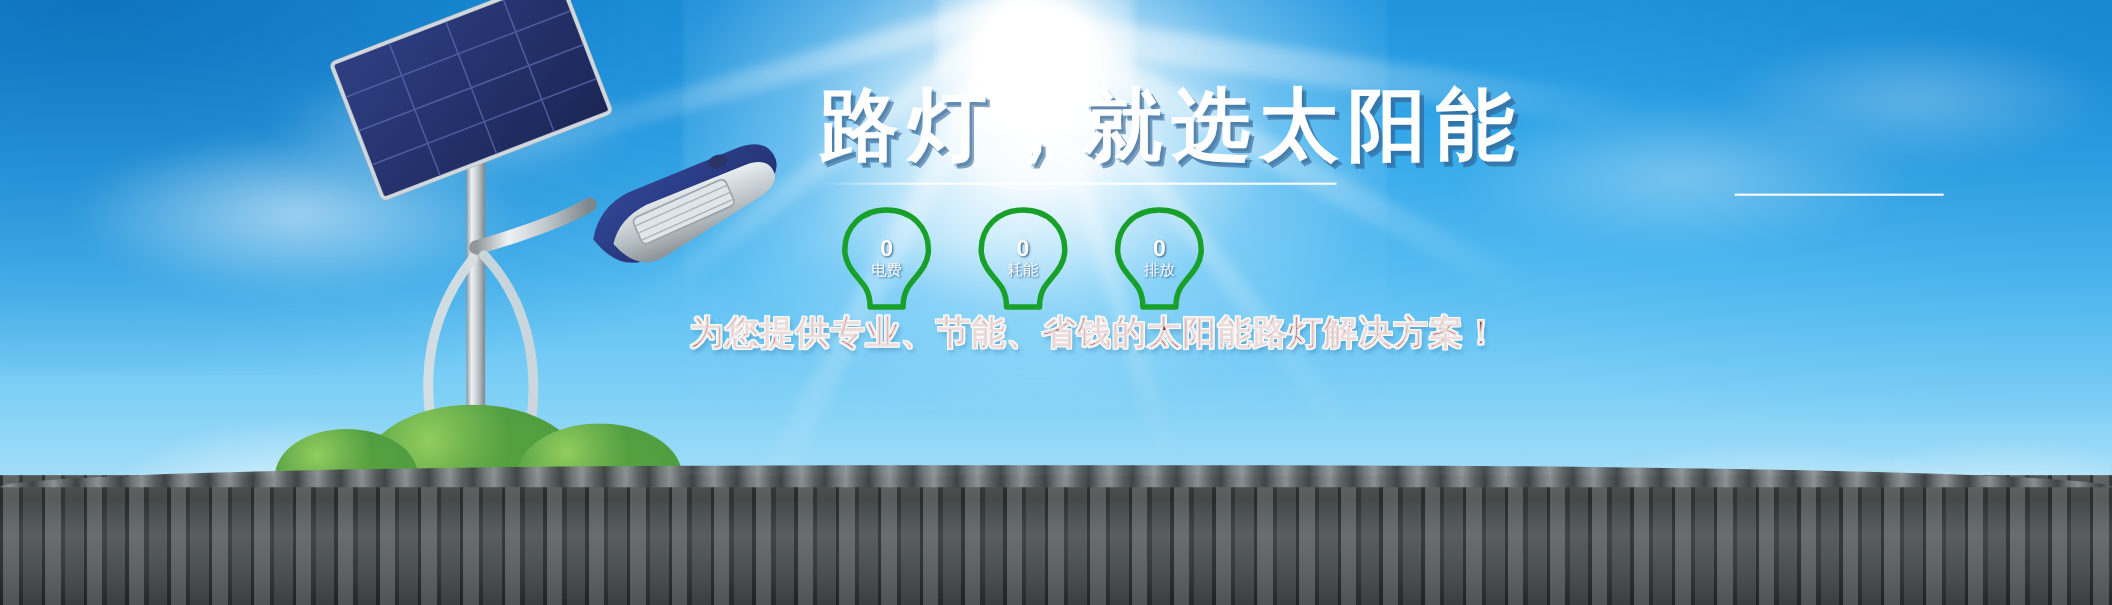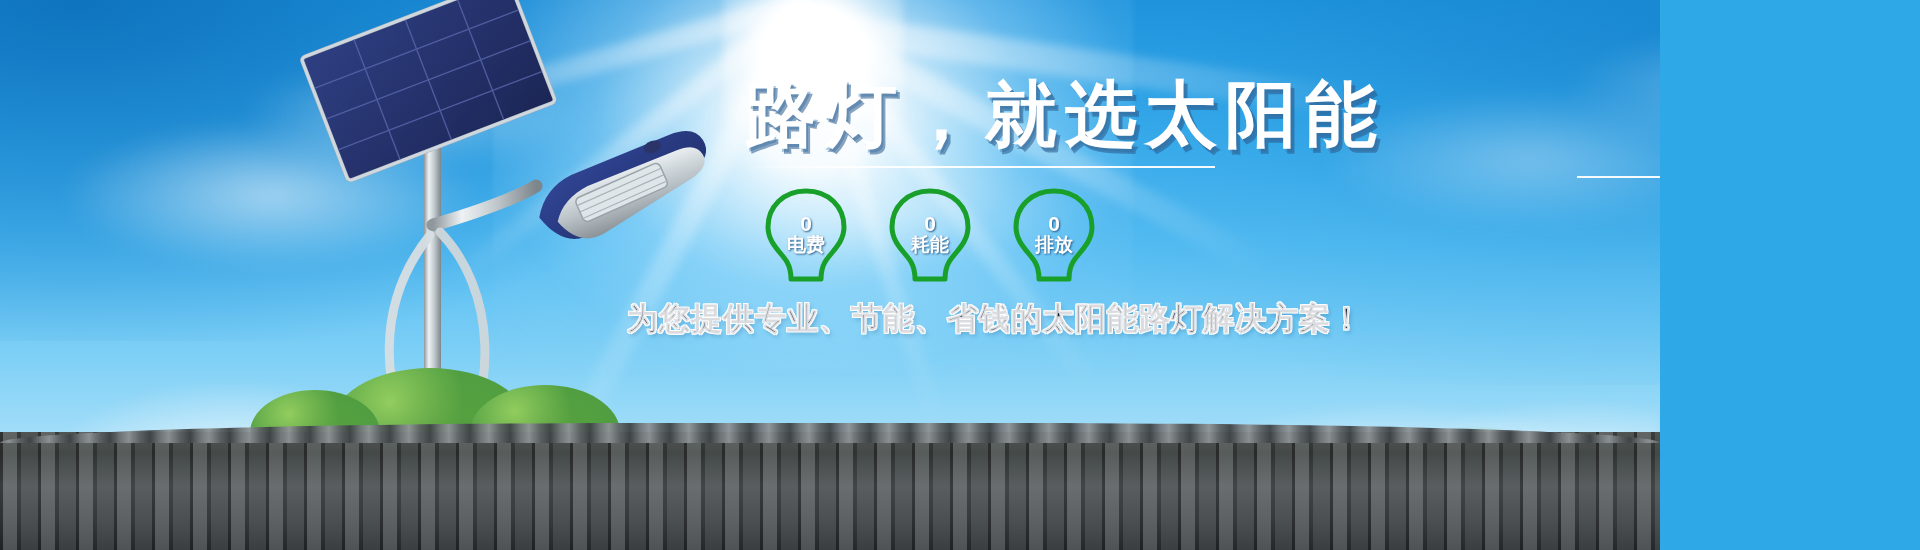--- a/index.html
+++ b/index.html
@@ -1,20 +1,20 @@
 <!DOCTYPE html>
 <html><head>
 <meta charset="utf-8">
 <style>
   * { margin:0; padding:0; box-sizing:border-box; }
   html,body { width:1920px; height:550px; overflow:hidden; }
   body { font-family:"Liberation Sans", sans-serif; background:#2fa8e8; }
 
   #banner {
-    position:relative; width:1660px; height:550px; overflow:hidden;
+    position:relative; width:1920px; height:550px; overflow:hidden;
     background:#29a6e8;
   }
 
   
   .sky-base{
     position:absolute; inset:0;
     background:
       linear-gradient(180deg,#1f93dd 0%, #36a9ea 22%, #56bdf2 45%, #7fd0f6 65%, #a9e0f9 82%, #cdecfb 100%);
   }
   .sky-deep{
@@ -150,29 +150,29 @@
   .badge-text{
     position:absolute; inset:0;
     display:flex; flex-direction:column; align-items:center; justify-content:center;
     gap:1px;
   }
   .badge-zero{
     font-size:21px; font-weight:bold; color:#ffffff; line-height:1;
     text-shadow:1px 1px 2px rgba(20,70,120,.85);
   }
   .badge-label{
-    font-size:19px; font-weight:bold; color:#ffffff; line-height:1.05;
+    font-size:14px; font-weight:normal; color:#ffffff; line-height:1.05;
     text-align:left;
     text-shadow:1px 1px 2px rgba(20,70,120,.8);
   }
 
   .subtitle{
-    position:absolute; left:-118px; top:220px;
+    position:absolute; left:-118px; top:204px;
     font-size:31px; font-weight:bold; letter-spacing:1px;
-    color:#0f172a; white-space:nowrap;
+    color:#7f1d1d; white-space:nowrap;
     -webkit-text-stroke:1px rgba(255,255,255,.85);
     text-shadow:
       -1px -1px 0 #ffffff, 1px -1px 0 #ffffff,
       -1px 1px 0 #ffffff, 1px 1px 0 #ffffff,
       2px 3px 4px rgba(30,90,140,.35);
   }
 </style>
 </head>
 <body>
 

